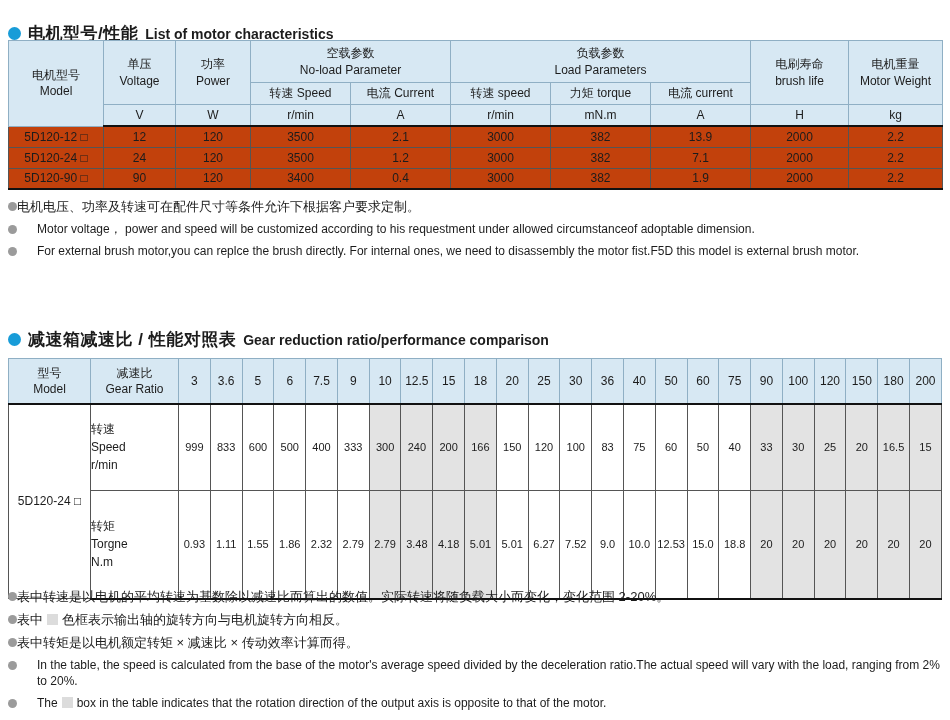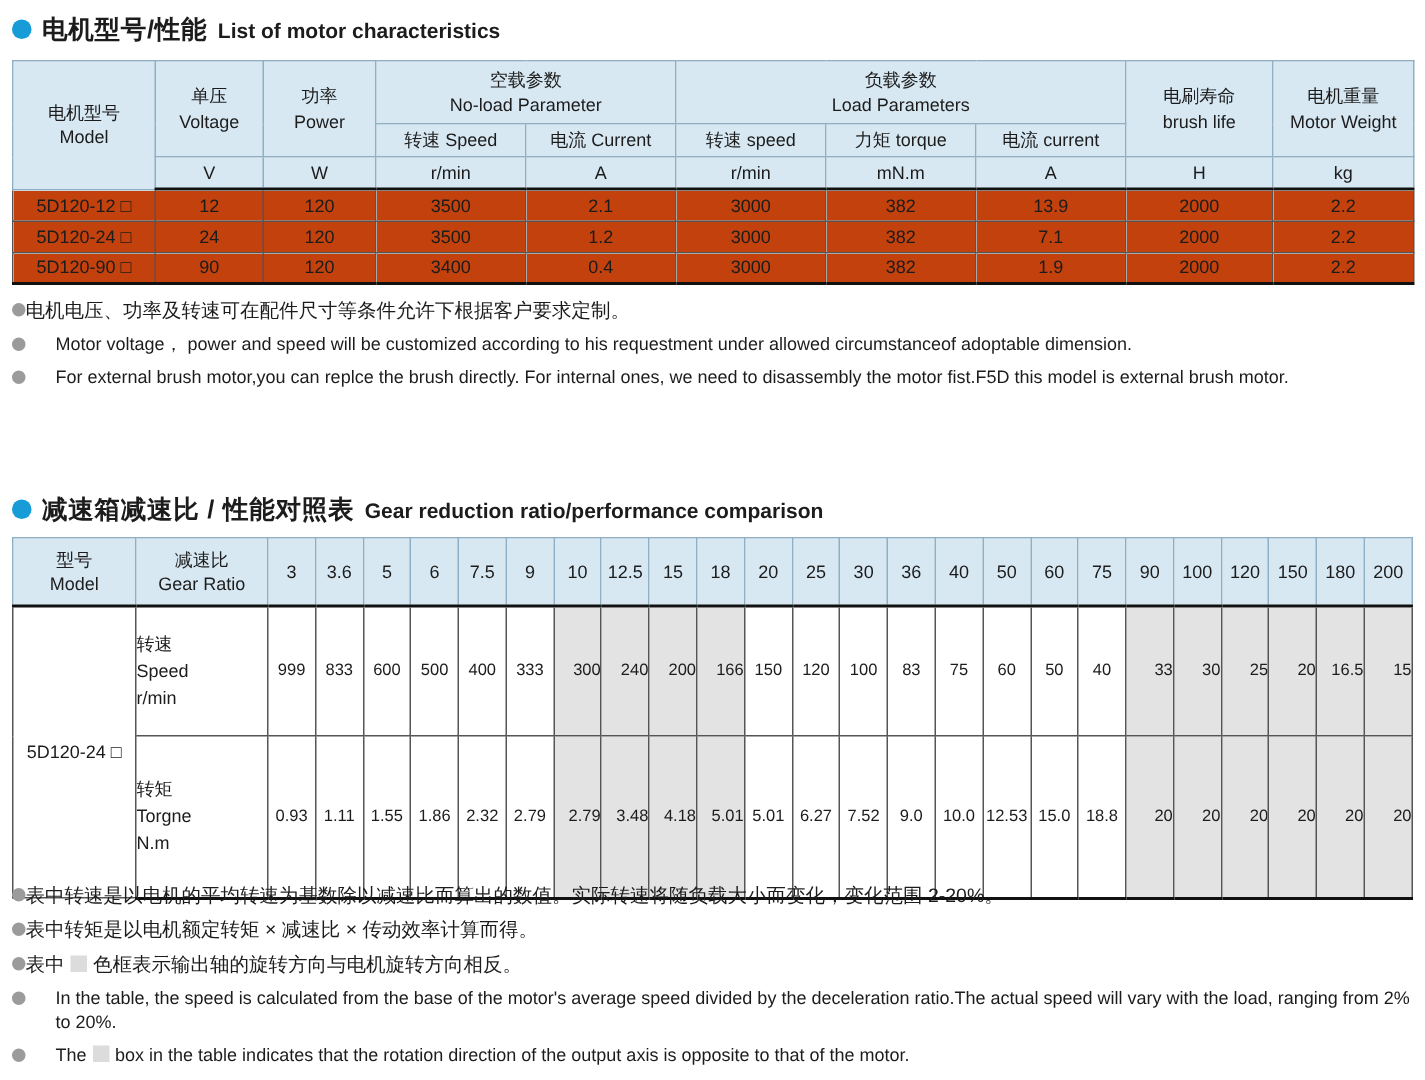--- a/index.html
+++ b/index.html
@@ -32,41 +32,41 @@
   .motor-table tr.h3 td { height: 20px; border-bottom: 2px solid #111; }
   .motor-table tr.dr td { height: 21px; }
   .motor-table tr.dr-last td { border-bottom: 2px solid #111; }
 
   
   .gear-table { top: 358px; width: 934px; }
   .gear-table tr.gh td { height: 45px; border-bottom: 2px solid #111; }
   .gear-table tr.gr1 td { height: 87px; }
   .gear-table tr.gr2 td { height: 108px; border-bottom: 2px solid #111; }
   .gear-table .vc { background: #fff; border: 1px solid #555; font-size: 11px; padding: 0; }
-  .gear-table .vc.shaded { background: #e3e3e3; text-align: right; }
+  .gear-table .vc.shaded { background: #e3e3e3; }
   .gear-table .lbl {
     background: #fff; border: 1px solid #555; font-size: 12px; line-height: 1.5;
     text-align: left; white-space: pre-line;
   }
   .gear-table .model-span { background: #fff; border: 1px solid #555; font-size: 12px; }
 
   
   .notes { position: absolute; left: 8px; width: 940px; }
   .note { display: flex; align-items: flex-start; gap: 0; margin-bottom: 6px; }
   .note .nb { width: 9px; height: 9px; border-radius: 50%; background: #9b9b9b; flex: none; margin-top: 4px; }
   .note .nt { font-size: 13px; line-height: 17px; }
   .note.en .nt { font-size: 12px; line-height: 16px; margin-left: 20px; }
   .inline-box { display: inline-block; width: 11px; height: 11px; background: #dcdcdc; margin: 0 4px; vertical-align: -1px; }
 </style>
 </head>
 <body>
 
 <div class="page">
 
-  <div class="sec-title" style="top:8px;">
+  <div class="sec-title" style="top:22px;">
     <span class="bullet"></span>
     <span class="t-zh">电机型号/性能</span>
     <span class="t-en">List of motor characteristics</span>
   </div>
 
   <table class="motor-table">
     <colgroup>
       <col style="width:95px">
         <col style="width:72px">
         <col style="width:75px">
@@ -295,26 +295,26 @@
   </tbody>
     </table>
 
   <div class="notes" style="top:588px;">
     <div class="note zh">
       <span class="nb"></span>
       <span class="nt">表中转速是以电机的平均转速为基数除以减速比而算出的数值。实际转速将随负载大小而变化，变化范围 2-20%。</span>
     </div>
     <div class="note zh">
       <span class="nb"></span>
+      <span class="nt"><span>表中</span><span class="inline-box"></span><span>色框表示输出轴的旋转方向与电机旋转方向相反。</span></span>
+    </div>
+    <div class="note zh">
+      <span class="nb"></span>
       <span class="nt">表中转矩是以电机额定转矩 × 减速比 × 传动效率计算而得。</span>
     </div>
-    <div class="note zh">
-      <span class="nb"></span>
-      <span class="nt"><span>表中</span><span class="inline-box"></span><span>色框表示输出轴的旋转方向与电机旋转方向相反。</span></span>
-    </div>
     <div class="note en">
       <span class="nb"></span>
       <span class="nt">In the table, the speed is calculated from the base of the motor's average speed divided by the deceleration ratio.The actual speed will vary with the load, ranging from 2% to 20%.</span>
     </div>
     <div class="note en">
       <span class="nb"></span>
       <span class="nt"><span>The</span><span class="inline-box"></span><span>box in the table indicates that the rotation direction of the output axis is opposite to that of the motor.</span></span>
     </div>
     <div class="note en">
 

